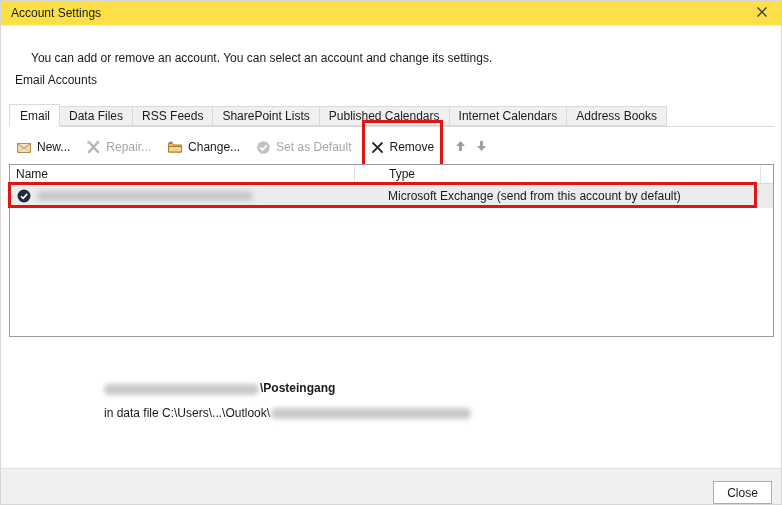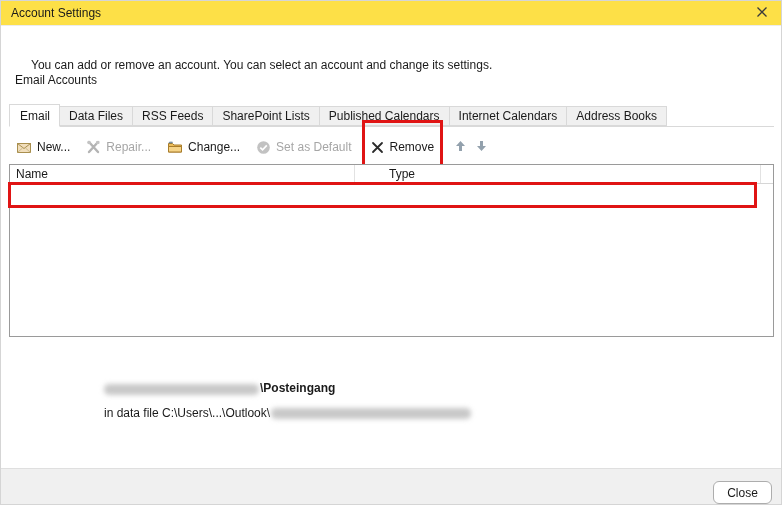--- a/index.html
+++ b/index.html
@@ -9,21 +9,21 @@
     font-size:12px; color:#1a1a1a; overflow:hidden; border:1px solid #d5d5d5;
   }
   
   .titlebar { position:absolute; left:0; top:0; width:100%; height:25px;
     background:#fde047; border-bottom:1px solid #ececec; }
   .titlebar-text { position:absolute; left:10px; top:0; line-height:25px; font-size:12px; color:#1a1a1a; }
   .titlebar-close { position:absolute; right:0; top:0; width:38px; height:25px;
     display:flex; align-items:center; justify-content:center; cursor:default; background:transparent; border:none; }
   
   .hdr-title { position:absolute; left:14px; top:32px; font-weight:normal; font-size:12px;margin-top:40px; }
-  .hdr-desc  { position:absolute; left:30px; top:50px; font-size:12px;margin-top:7px; }
+  .hdr-desc  { position:absolute; left:30px; top:50px; font-size:12px; }
   
   .tabs { position:absolute; left:8px; top:103px; width:765px; height:23px;
     display:flex; align-items:flex-end; border-bottom:1px solid #d9d9d9; }
   .tab { height:20px; padding:0 9px; display:flex; align-items:center;
     background:#f0f0f0; border:1px solid #d9d9d9; margin-right:-1px; font-size:12px; color:#1a1a1a; position:relative; }
   .tab.active { height:23px; background:#ffffff; border-bottom:1px solid #ffffff; z-index:2; margin-bottom:-1px;padding-left:10px; }
   
   .toolbar { position:absolute; left:8px; top:131px; height:30px; display:flex; align-items:center; }
   .tb-item { display:flex; align-items:center; gap:5px; padding:4px 7px; margin-right:2px; white-space:nowrap; }
   .tb-item .icn { display:flex; align-items:center; }
@@ -48,21 +48,21 @@
   .footer-line1 { position:absolute; left:10px; top:354px; }
   .footer-line2 { position:absolute; left:103px; top:380px; display:flex; align-items:flex-end; }
   .footer-redact1 { width:155px; height:11px; margin-right:1px; }
   .mailbox { font-weight:bold; }
   .footer-line3 { position:absolute; left:103px; top:405px; display:flex; align-items:center; }
   .footer-redact2 { width:200px; height:11px; margin-left:1px; }
   
   .bottombar { position:absolute; left:0; top:467px; width:100%; height:38px;
     background:#f0f0f0; border-top:1px solid #dfdfdf; }
   .close-btn { position:absolute; right:9px; top:12px; width:59px; height:23px;
-    background:#ffffff; border:1px solid #adadad; border-radius:6px;
+    background:#ffffff; border:1px solid #adadad; border-radius:0;
     font-size:12px; color:#1a1a1a; display:flex; align-items:center; justify-content:center;
     font-family:"Liberation Sans","DejaVu Sans",sans-serif; }
 </style>
 </head>
 <body>
 
 <div class="dialog">
 
   <div class="titlebar">
     <span class="titlebar-text">Account Settings</span>
@@ -159,20 +159,32 @@
   <div class="list">
     <div class="list-header">
       <div class="col-name">
         <span>Name</span>
       </div>
       <div class="col-type">
         <span>Type</span>
       </div>
       <div class="col-rest"></div>
     </div>
+    <div class="list-row">
+      <div class="row-name">
+        <span style="display:flex;">
+          <svg width="14" height="14" viewBox="0 0 14 14">
+            <circle cx="7" cy="7" r="6.5" fill="#1e2b3e"></circle>
+            <path d="M4 7.2 L6.2 9.4 L10.2 4.9" fill="none" stroke="#ffffff" stroke-width="1.6"></path>
+          </svg>
+        </span>
+        <span class="redact row-redact"></span>
+      </div>
+      <div class="row-type">Microsoft Exchange (send from this account by default)</div>
+    </div>
   </div>
   <div class="annotation-row"></div>
 
   <div class="footer-line2">
     <span class="redact footer-redact1"></span>
     <span class="mailbox">\Posteingang</span>
   </div>
   <div class="footer-line3">
     <span>in data file C:\Users\...\Outlook\</span>
     <span class="redact footer-redact2"></span>

